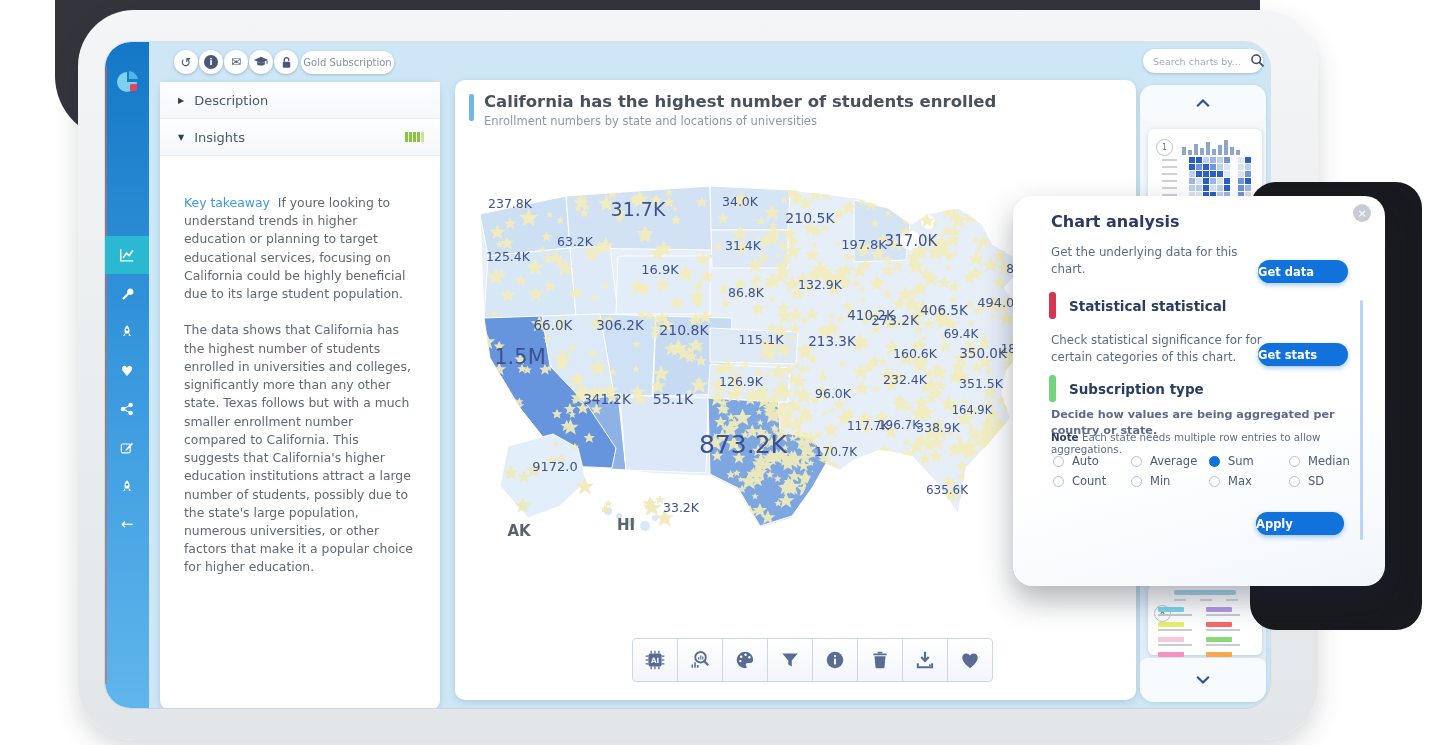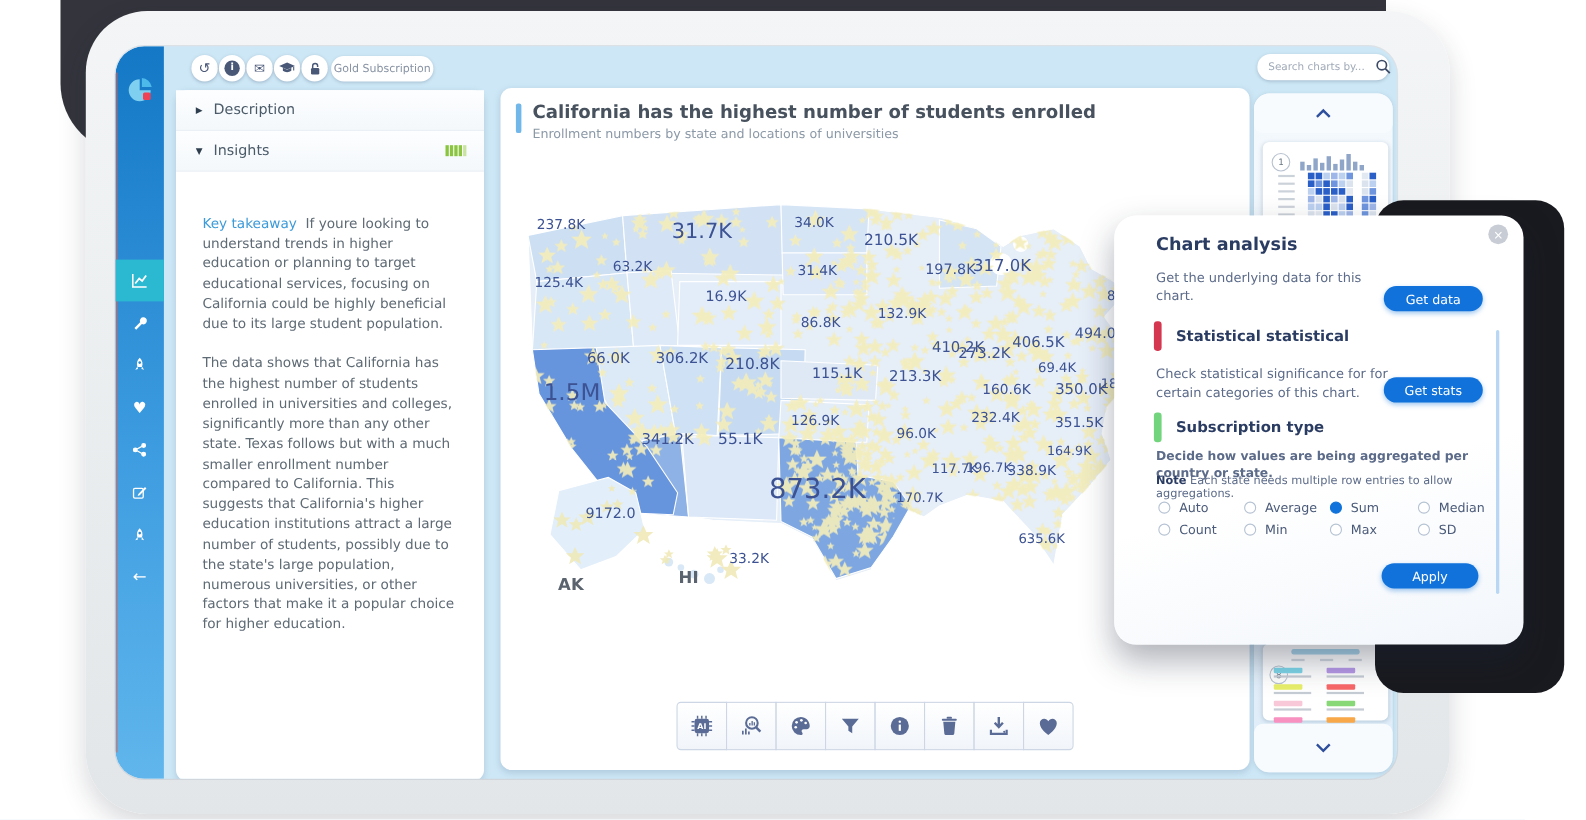--- a/index.html
+++ b/index.html
@@ -36,21 +36,21 @@
   .leftcontent p{margin:0 0 18px 0;}
   
   .chartcard{left:350px;top:38px;width:681px;height:620px;background:#fff;border-radius:10px;box-shadow:0 2px 6px rgba(90,120,150,.25);}
   .charttitle{position:absolute;left:14px;top:12px;display:flex;}
   .accent{width:5px;height:27px;background:#72b7ea;border-radius:2px;margin-right:10px;margin-top:2px;}
   .ctitle{font-size:16.5px;font-weight:600;color:#47525e;}
   .csub{font-size:11.5px;color:#8b98a6;margin-top:3px;}
   .maplabel{fill:#3c5292;}
   .maplabel.muted{fill:#5b646e;font-weight:bold;}
   
-  .btoolbar{position:absolute;left:128px;top:558px;display:flex;padding-left:32px;}
+  .btoolbar{position:absolute;left:145px;top:558px;display:flex;padding-left:32px;}
   .tbtn{width:44px;height:42px;background:linear-gradient(180deg,#ffffff,#f1f5fa);border:1px solid #ccd6e4;margin-left:-1px;display:flex;align-items:center;justify-content:center;cursor:pointer;}
   .tbtn:first-child{border-radius:4px 0 0 4px;margin-left:0;}
   .tbtn:last-child{border-radius:0 4px 4px 0;}
   
   .rail{left:1035px;top:43px;width:126px;height:617px;border-radius:14px;background:linear-gradient(180deg,#f4f9fd,#dfedf9);box-shadow:0 1px 4px rgba(90,120,150,.2);}
   .railbtn{position:absolute;left:0;width:126px;height:36px;display:flex;align-items:center;justify-content:center;background:#f8fbfd;cursor:pointer;}
   .railbtn.top{top:0;border-radius:14px 14px 8px 8px;}
   .railbtn.bottom{bottom:0;height:44px;border-radius:8px 8px 14px 14px;}
   .thumbcard{position:absolute;background:#fff;border-radius:6px;box-shadow:0 1px 4px rgba(90,120,150,.3);}
   .numcircle{position:absolute;width:15px;height:15px;border-radius:50%;border:1px solid #b8c2cf;color:#6a7684;font-size:8px;display:flex;align-items:center;justify-content:center;background:#fff;}
@@ -64,21 +64,21 @@
   .legcol .sw{display:block;width:26px;height:5px;border-radius:1px;margin-bottom:2px;}
   .legcol .ln{display:block;width:34px;height:2px;background:#c6ccd4;}
   .topbluebar{position:absolute;left:26px;top:5px;width:62px;height:5px;background:#a9d4ea;border-radius:2px;}
   .tinydash{position:absolute;top:14px;display:flex;gap:14px;left:26px;}
   .tinydash i{display:block;width:12px;height:2px;background:#d4d9e0;}
   
   .popup{left:1013px;top:196px;width:372px;height:390px;background:linear-gradient(165deg,#ffffff 60%,#f2f6fb);border-radius:20px;box-shadow:0 14px 30px rgba(25,35,55,.35);}
   .popup .close{position:absolute;left:340px;top:8px;width:18px;height:18px;border-radius:50%;background:#c8cdd5;color:#fff;font-size:11px;display:flex;align-items:center;justify-content:center;cursor:pointer;}
   .ptitle{position:absolute;left:38px;top:16px;font-size:16px;font-weight:600;color:#2b3c63;}
   .ptext{position:absolute;font-size:11.8px;color:#5c6b89;line-height:1.4;}
-  .pbtn{position:absolute;width:90px;height:23px;border-radius:12px;background:#1072da;color:#fff;font-size:11.5px;font-weight:normal;display:flex;align-items:center;justify-content:center;box-shadow:0 2px 5px rgba(16,114,218,.4);cursor:pointer;}
+  .pbtn{position:absolute;width:90px;height:23px;border-radius:12px;background:#1072da;color:#fff;font-size:11.5px;font-weight:bold;display:flex;align-items:center;box-shadow:0 2px 5px rgba(16,114,218,.4);cursor:pointer;}
   .secbar{position:absolute;width:7px;height:27px;border-radius:3px;}
   .shead{position:absolute;font-size:13.5px;font-weight:600;color:#2b3c63;}
   .note{position:absolute;left:38px;top:235px;font-size:10.3px;color:#5c6b89;}
   .note b{color:#2b3c63;}
   .radio-item{position:absolute;display:flex;align-items:center;gap:8px;cursor:pointer;}
   .rdot{width:11px;height:11px;border-radius:50%;border:1.5px solid #b5c2d2;background:#fff;box-sizing:border-box;}
   .radio-item.on .rdot{background:#1072da;border-color:#1072da;}
   .rlabel{font-size:11.5px;color:#4a5a78;}
   .pscroll{position:absolute;left:347px;top:104px;width:3px;height:240px;background:#b9d7f2;border-radius:2px;}
   svg text{font-family:"DejaVu Sans",sans-serif;}

